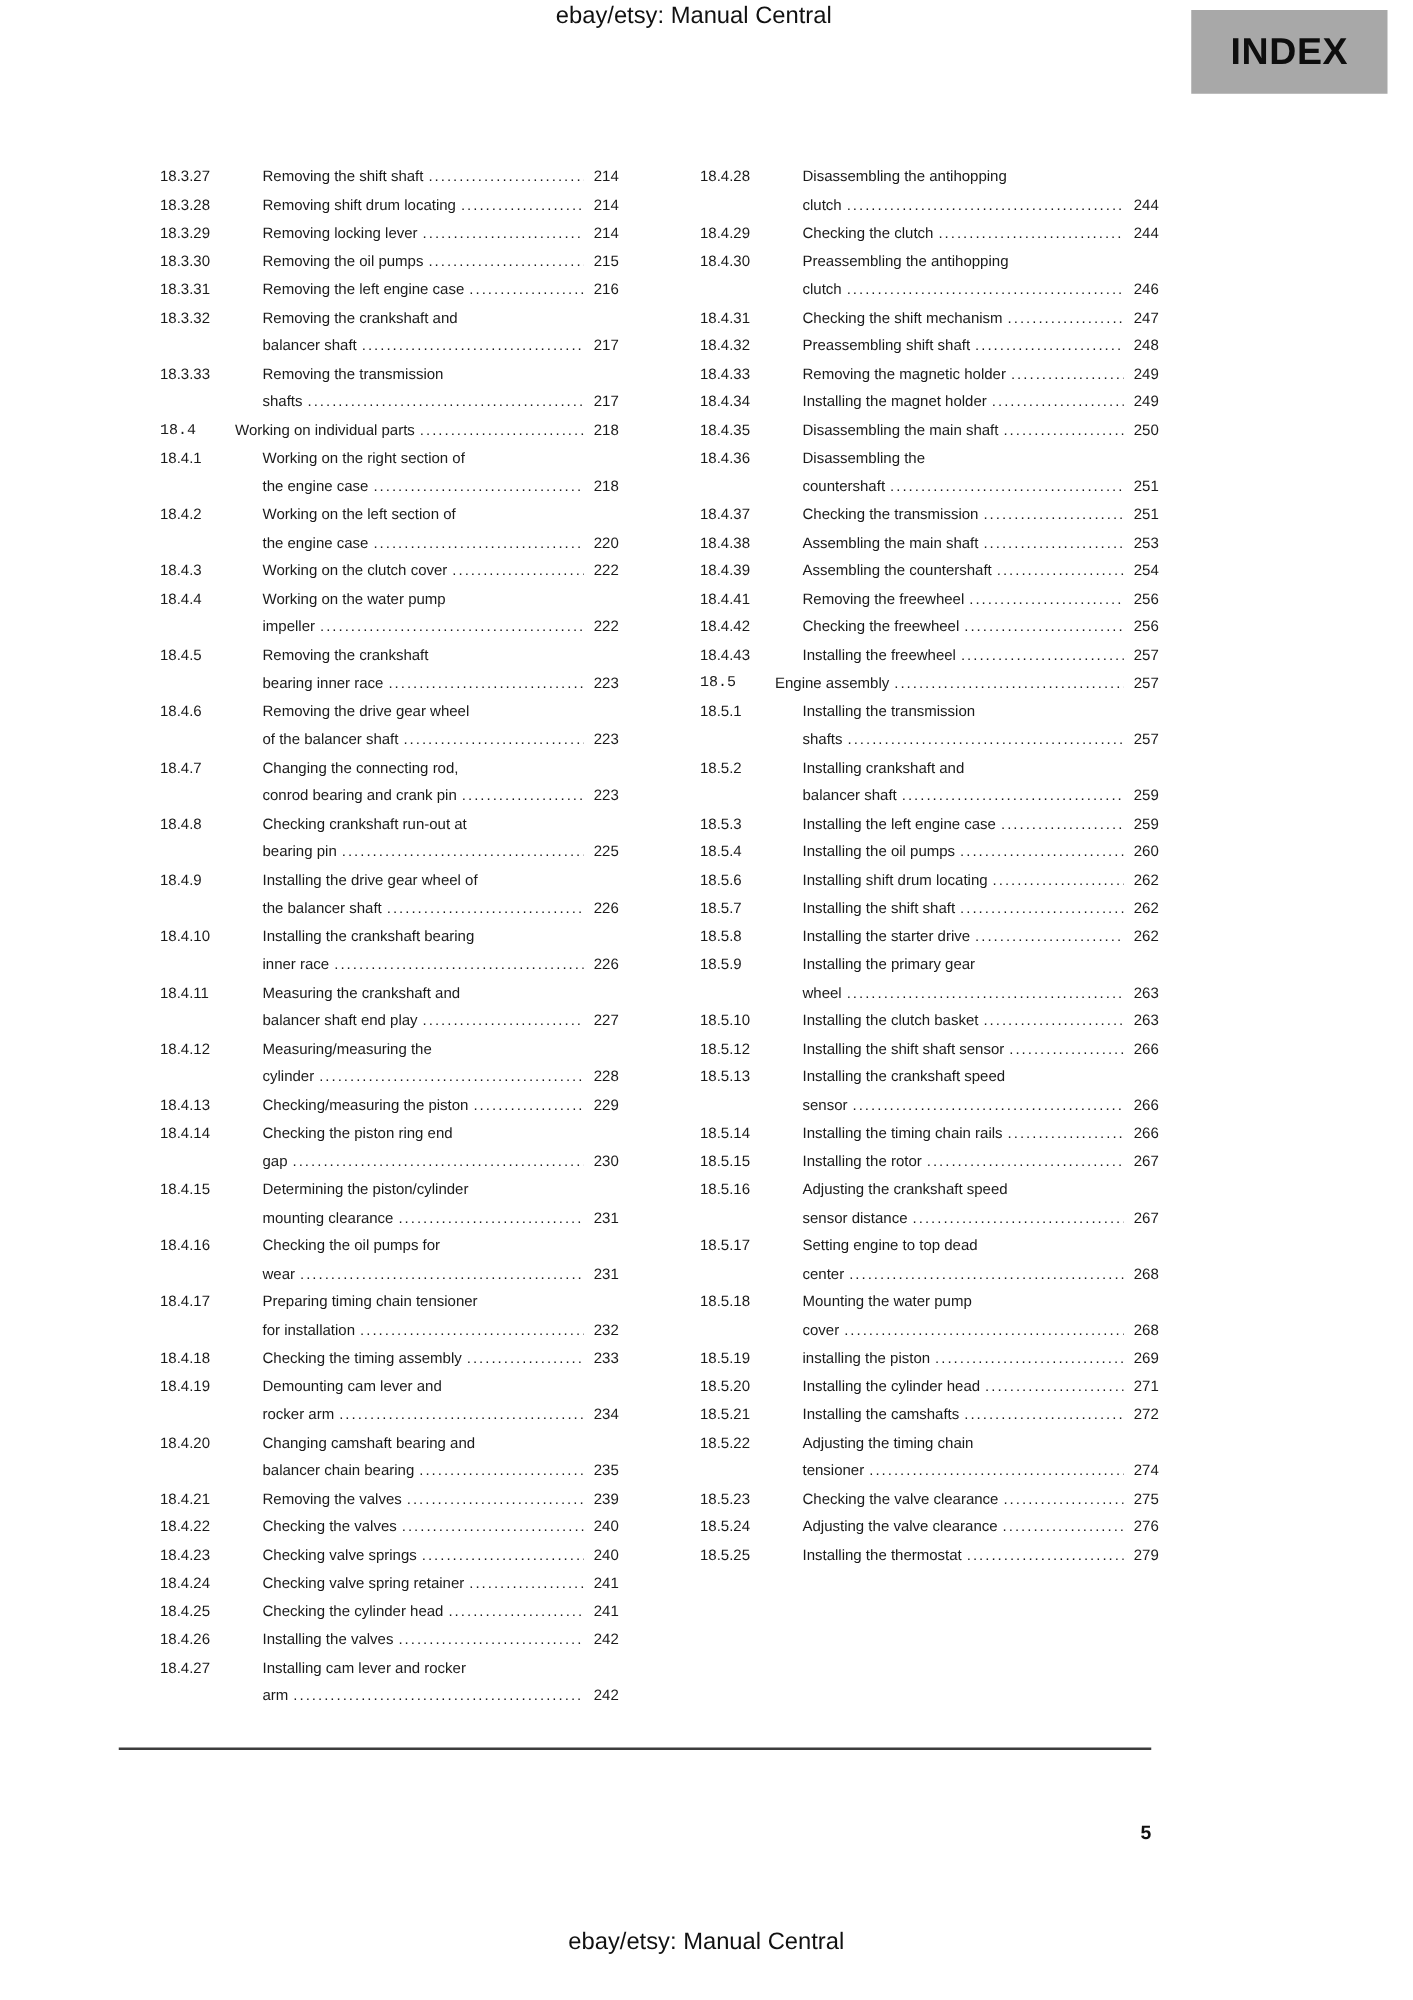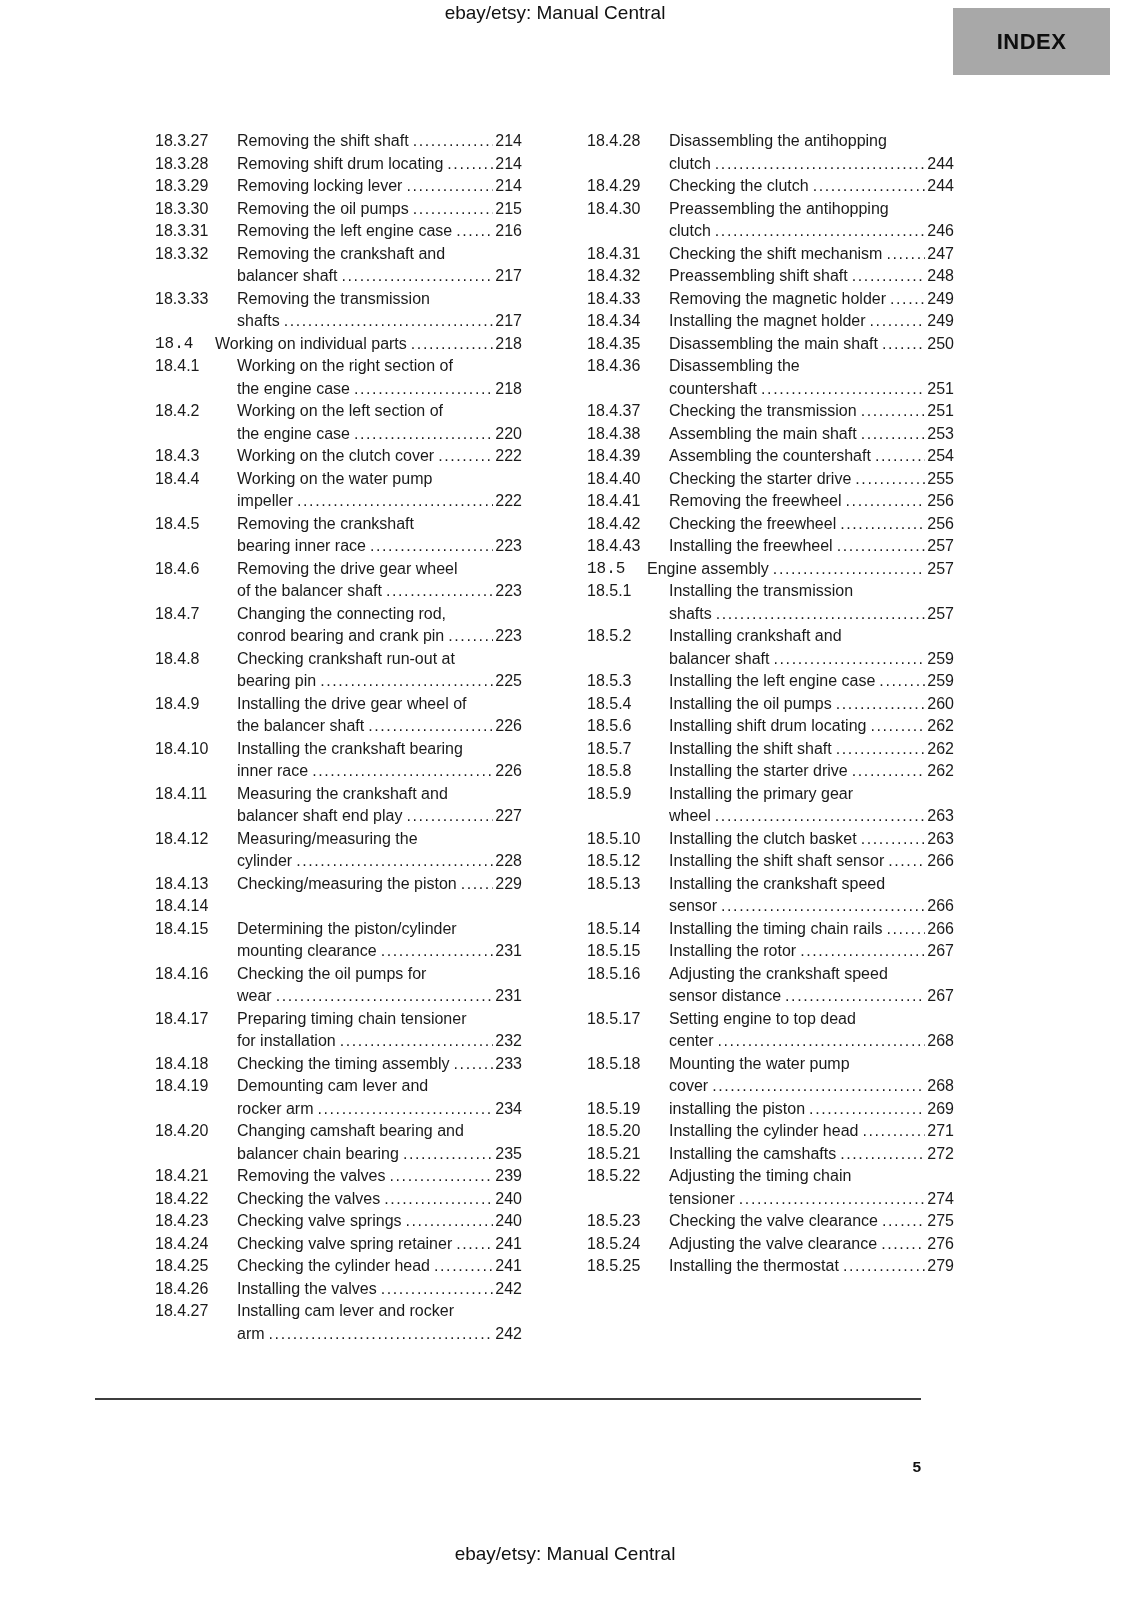--- a/index.html
+++ b/index.html
@@ -15,26 +15,26 @@
     position: absolute; top: 2px; left: 0; width: 1110px;
     text-align: center; font-size: 19px; color: #111;
   }
   .index-box {
     position: absolute; top: 8px; right: 20px;
     width: 157px; height: 67px;
     background: #a8a8a8;
     display: flex; align-items: center; justify-content: center;
   }
   .index-box .index-label {
-    font-size: 22px; font-weight: 700; color: #0e0e0e; letter-spacing: 0.5px;
+    font-size: 30px; font-weight: 700; color: #0e0e0e; letter-spacing: 0.5px;
   }
   .toc {
     position: absolute; left: 128px; top: 130px;
     display: flex; gap: 65px;
-    font-size: 16px; line-height: 22.5px; margin-left: 27px;
+    font-size: 12px; line-height: 22.5px;
   }
   .col { width: 367px; }
   .entry { display: flex; align-items: flex-start; }
   .num { flex: 0 0 82px; width: 82px; }
   .entry.level1 .num { flex: 0 0 60px; width: 60px; font-family: Liberation Mono, monospace; }
   .body { flex: 1; min-width: 0; }
   .line { white-space: nowrap; }
   .line.last { display: flex; align-items: baseline; }
   .txt { white-space: nowrap; flex: 0 0 auto; }
   .leader {
@@ -289,20 +289,28 @@
         <div class="body">
           <div class="line last">
             <span class="txt">Checking/measuring the piston</span>
             <span class="leader"></span>
             <span class="pg">229</span>
           </div>
         </div>
       </div>
       <div class="entry">
         <span class="num">18.4.14</span>
+        <div class="body">
+          <div class="line">Checking the piston ring end</div>
+          <div class="line last">
+            <span class="txt">gap</span>
+            <span class="leader"></span>
+            <span class="pg">230</span>
+          </div>
+        </div>
       </div>
       <div class="entry">
         <span class="num">18.4.15</span>
         <div class="body">
           <div class="line">Determining the piston/cylinder</div>
           <div class="line last">
             <span class="txt">mounting clearance</span>
             <span class="leader"></span>
             <span class="pg">231</span>
           </div>
@@ -548,30 +556,20 @@
           </div>
         </div>
       </div>
       <div class="entry">
         <span class="num">18.4.39</span>
         <div class="body">
           <div class="line last">
             <span class="txt">Assembling the countershaft</span>
             <span class="leader"></span>
             <span class="pg">254</span>
-          </div>
-        </div>
-      </div>
-      <div class="entry">
-        <span class="num">18.4.40</span>
-        <div class="body">
-          <div class="line last">
-            <span class="txt">Checking the starter drive</span>
-            <span class="leader"></span>
-            <span class="pg">255</span>
           </div>
         </div>
       </div>
       <div class="entry">
         <span class="num">18.4.41</span>
         <div class="body">
           <div class="line last">
             <span class="txt">Removing the freewheel</span>
             <span class="leader"></span>
             <span class="pg">256</span>

